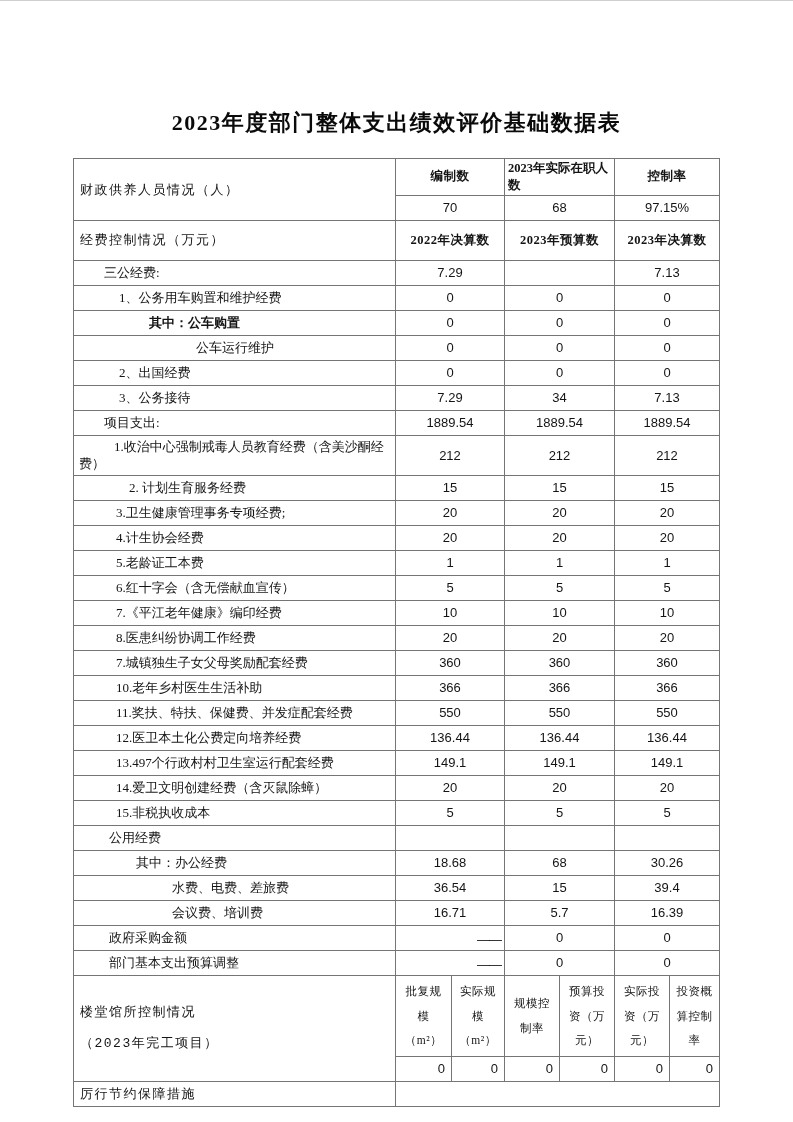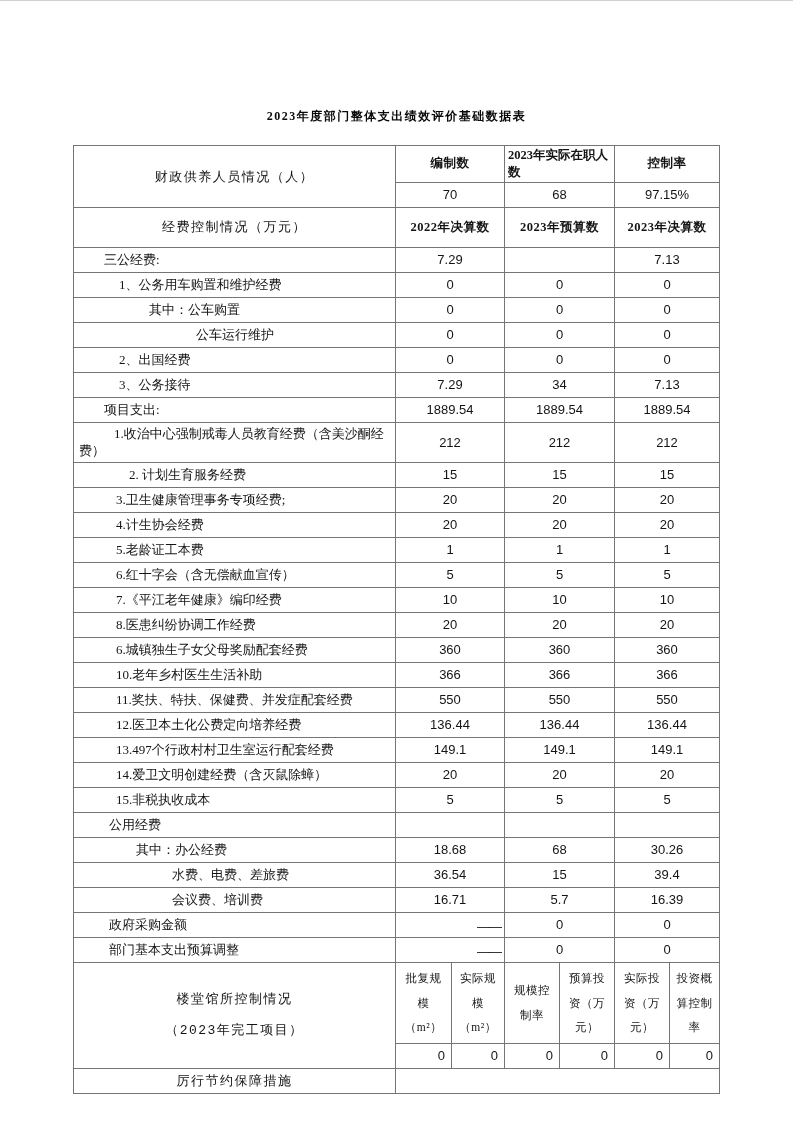--- a/index.html
+++ b/index.html
@@ -10,21 +10,21 @@
     border-top:1px solid #cfcfcf;
     font-family:"Liberation Serif","DejaVu Serif",serif;
     color:#141414;
     overflow:hidden;
     box-sizing:border-box;
   }
   .title{
     margin:0;
     padding-top:107px;
     text-align:center;
-    font-size:12px;
+    font-size:22px;
     font-weight:bold;
     letter-spacing:1.5px;
     color:#0a0a0a;
   }
   table.main{
     border-collapse:collapse;
     table-layout:fixed;
     width:646px;
     margin:20px 0 0 73px;
     border:1.5px solid #565656;
@@ -39,21 +39,21 @@
   tr{height:25px;}
   tr.h36{height:36px;}
   tr.h40{height:40px;}
   tr.h64{height:64px;}
   tr.thick td{border-top:1.8px solid #4e4e4e;margin-top:32px;}
   td.lbl{
     text-align:left;
     padding:2px 4px 2px 0;
   }
   td.lblc{
-    text-align:center;
+    text-align:left;
     padding:0 6px;
     letter-spacing:1.5px;
   }
   td.hanging{
     padding-left:5px;
     text-indent:35px;
   }
   td.val{
     font-family:"Liberation Sans","DejaVu Sans",sans-serif;
     text-align:center;
@@ -136,21 +136,21 @@
           <td class="val" colspan="2"></td>
           <td class="val" colspan="2">7.13</td>
         </tr>
         <tr>
           <td class="lbl" style="padding-left:45px;">1、公务用车购置和维护经费</td>
           <td class="val" colspan="2">0</td>
           <td class="val" colspan="2">0</td>
           <td class="val" colspan="2">0</td>
         </tr>
         <tr>
-          <td class="lbl" style="padding-left:75px;">其中：公车购置</td>
+          <td class="lbl" style="padding-left:75px;font-weight:bold;">其中：公车购置</td>
           <td class="val" colspan="2">0</td>
           <td class="val" colspan="2">0</td>
           <td class="val" colspan="2">0</td>
         </tr>
         <tr>
           <td class="lbl" style="padding-left:122px;">公车运行维护</td>
           <td class="val" colspan="2">0</td>
           <td class="val" colspan="2">0</td>
           <td class="val" colspan="2">0</td>
         </tr>
@@ -214,21 +214,21 @@
           <td class="val" colspan="2">10</td>
           <td class="val" colspan="2">10</td>
         </tr>
         <tr>
           <td class="lbl" style="padding-left:42px;">8.医患纠纷协调工作经费</td>
           <td class="val" colspan="2">20</td>
           <td class="val" colspan="2">20</td>
           <td class="val" colspan="2">20</td>
         </tr>
         <tr>
-          <td class="lbl" style="padding-left:42px;">6.城镇独生子女父母奖励配套经费</td>
+          <td class="lbl" style="padding-left:42px;">7.城镇独生子女父母奖励配套经费</td>
           <td class="val" colspan="2">360</td>
           <td class="val" colspan="2">360</td>
           <td class="val" colspan="2">360</td>
         </tr>
         <tr>
           <td class="lbl" style="padding-left:42px;">10.老年乡村医生生活补助</td>
           <td class="val" colspan="2">366</td>
           <td class="val" colspan="2">366</td>
           <td class="val" colspan="2">366</td>
         </tr>

